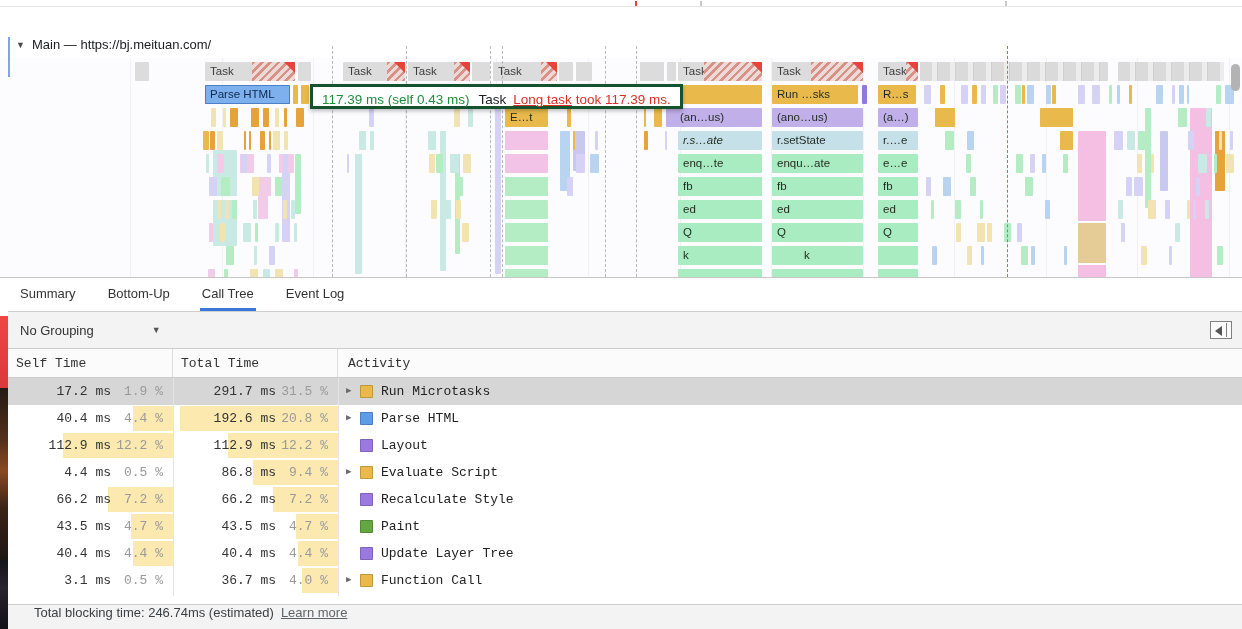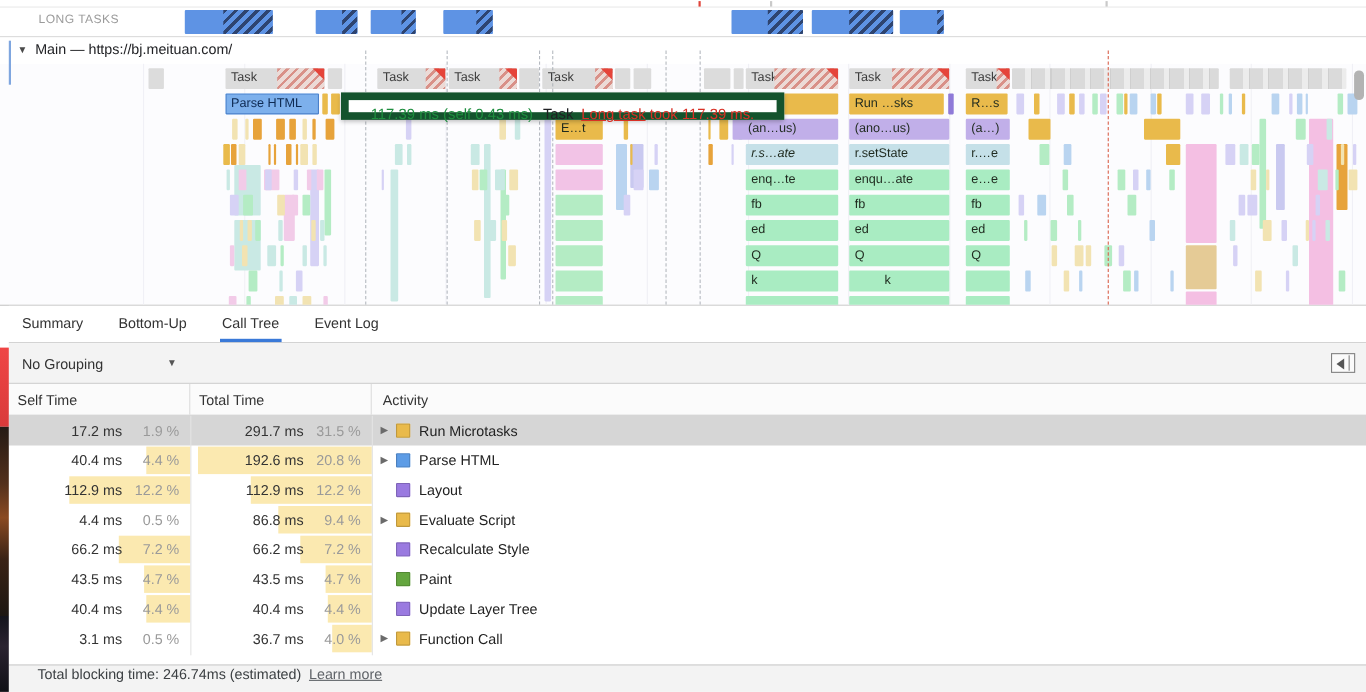--- a/index.html
+++ b/index.html
@@ -40,21 +40,21 @@
       border-top:11px solid #e5443a;border-left:11px solid transparent;}
   .f-parse{background:#7db0ec;box-shadow:inset 0 0 0 1px #4b80c9;color:#0e2a52;}
   .f-yellow{background:#e9ba4b;}
   .f-purple{background:#c1afe9;}
   .f-purpleDark{background:#8f7ad8;}
   .f-blue{background:#c5e0e8;}
   .f-green{background:#a9ecc2;}
   .decor{position:absolute;border-radius:1px;}
 
   .tooltip{position:absolute;left:310px;top:50px;height:25px;line-height:25px;background:#fff;
-      border:7px solid #14532d;box-shadow:0 2px 4px rgba(0,0,0,.25);padding:0 20px;white-space:nowrap;
+      border:3px solid #14532d;box-shadow:0 2px 4px rgba(0,0,0,.25);padding:0 9px;white-space:nowrap;
       font-size:13.5px;z-index:60;}
   .tt-dur{color:#1e8e3e;}
   .tt-name{color:#202124;margin:0 7px 0 9px;}
   .tt-link{color:#d93025;text-decoration:underline;}
   .tt-rest{color:#d93025;}
 
   .scrollthumb{position:absolute;right:2px;top:30px;width:9px;height:27px;background:#b3b3b3;border-radius:5px;}
 
   
   .tabs{position:absolute;left:8px;right:0;top:278px;height:34px;background:#fff;border-bottom:1px solid #cfcfcf;
@@ -72,21 +72,21 @@
   .grouping{display:flex;align-items:center;margin-left:12px;width:150px;color:#333;}
   .grouping .gtxt{flex:0 0 auto;}
   .grouping .caret{margin-left:58px;font-size:9px;color:#555;}
   .side-toggle{margin-left:auto;margin-right:10px;width:22px;height:18px;border:1px solid #808080;background:#fafafa;
                position:relative;display:flex;align-items:center;}
   .side-toggle .tri{position:absolute;left:4px;top:4px;width:0;height:0;
       border-top:5px solid transparent;border-bottom:5px solid transparent;border-right:7px solid #555;}
   .side-toggle .vbar{position:absolute;right:4px;top:1px;bottom:1px;width:1px;background:#808080;}
 
   
-  .grid{position:absolute;left:8px;right:0;top:349px;height:247px;background:#fff;overflow:hidden;}
+  .grid{position:absolute;left:8px;right:0;top:349px;height:247px;background:#fff;overflow:hidden;font-family:Liberation Mono, monospace;}
   .grid-header{display:flex;height:29px;line-height:29px;border-bottom:1px solid #ccc;background:#fbfbfb;color:#333;}
   .gh-cell{padding-left:8px;border-right:1px solid #ddd;}
   .gh-self,.gh-total{width:165px;flex:0 0 auto;}
   .gh-act{flex:1;border-right:none;padding-left:10px;}
   .col-sep{position:absolute;top:29px;bottom:0;width:1px;background:#e4e4e4;}
   .grow{display:flex;height:27px;line-height:27px;position:relative;}
   .grow.selected{background:#d6d6d6;}
   .num-cell{width:165px;flex:0 0 auto;position:relative;}
   .num-bar{position:absolute;right:0;top:1px;bottom:1px;background:#fbe9b0;}
   .num-ms{position:absolute;right:62px;color:#333;}
@@ -113,46 +113,20 @@
 <body>
 
 <div class="screen">
 
   <div class="topstrip">
     <div class="tick" style="left:700px"></div>
     <div class="tick red" style="left:635px"></div>
     <div class="tick" style="left:1005px"></div>
   </div>
 
-  <div class="lt-track">
-    <span class="lt-label">LONG TASKS</span>
-    <div id="lt-bars">
-        <div class="lt-bar" style="left: 168px; width: 80px;">
-          <div class="lt-hatch" style="width: 45px;"></div>
-        </div>
-        <div class="lt-bar" style="left: 287px; width: 38px;">
-          <div class="lt-hatch" style="width: 14px;"></div>
-        </div>
-        <div class="lt-bar" style="left: 337px; width: 41px;">
-          <div class="lt-hatch" style="width: 13px;"></div>
-        </div>
-        <div class="lt-bar" style="left: 403px; width: 45px;">
-          <div class="lt-hatch" style="width: 15px;"></div>
-        </div>
-        <div class="lt-bar" style="left: 665px; width: 65px;">
-          <div class="lt-hatch" style="width: 32px;"></div>
-        </div>
-        <div class="lt-bar" style="left: 738px; width: 74px;">
-          <div class="lt-hatch" style="width: 40px;"></div>
-        </div>
-        <div class="lt-bar" style="left: 818px; width: 40px;">
-          <div class="lt-hatch" style="width: 6px;"></div>
-        </div>
-      </div>
-  </div>
 
   <div class="main">
     <div id="flame-gridlines">
         <div class="vline" style="left: 130px;"></div>
         <div class="vline" style="left: 222px;"></div>
         <div class="vline" style="left: 313px;"></div>
         <div class="vline" style="left: 405px;"></div>
         <div class="vline" style="left: 496px;"></div>
         <div class="vline" style="left: 588px;"></div>
         <div class="vline" style="left: 680px;"></div>

